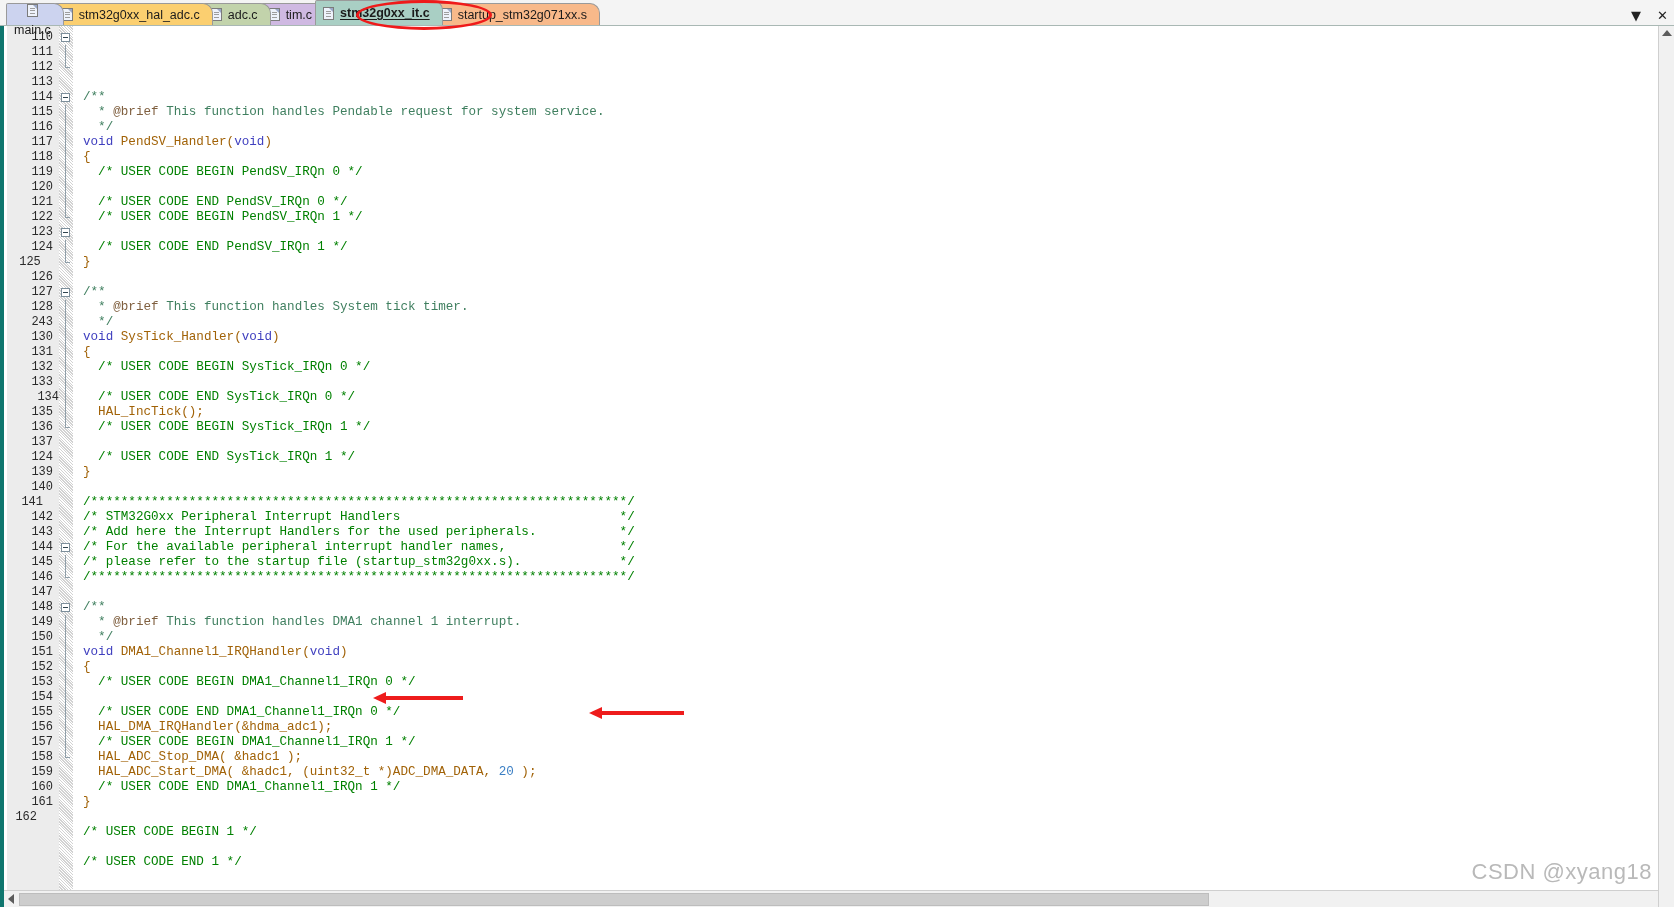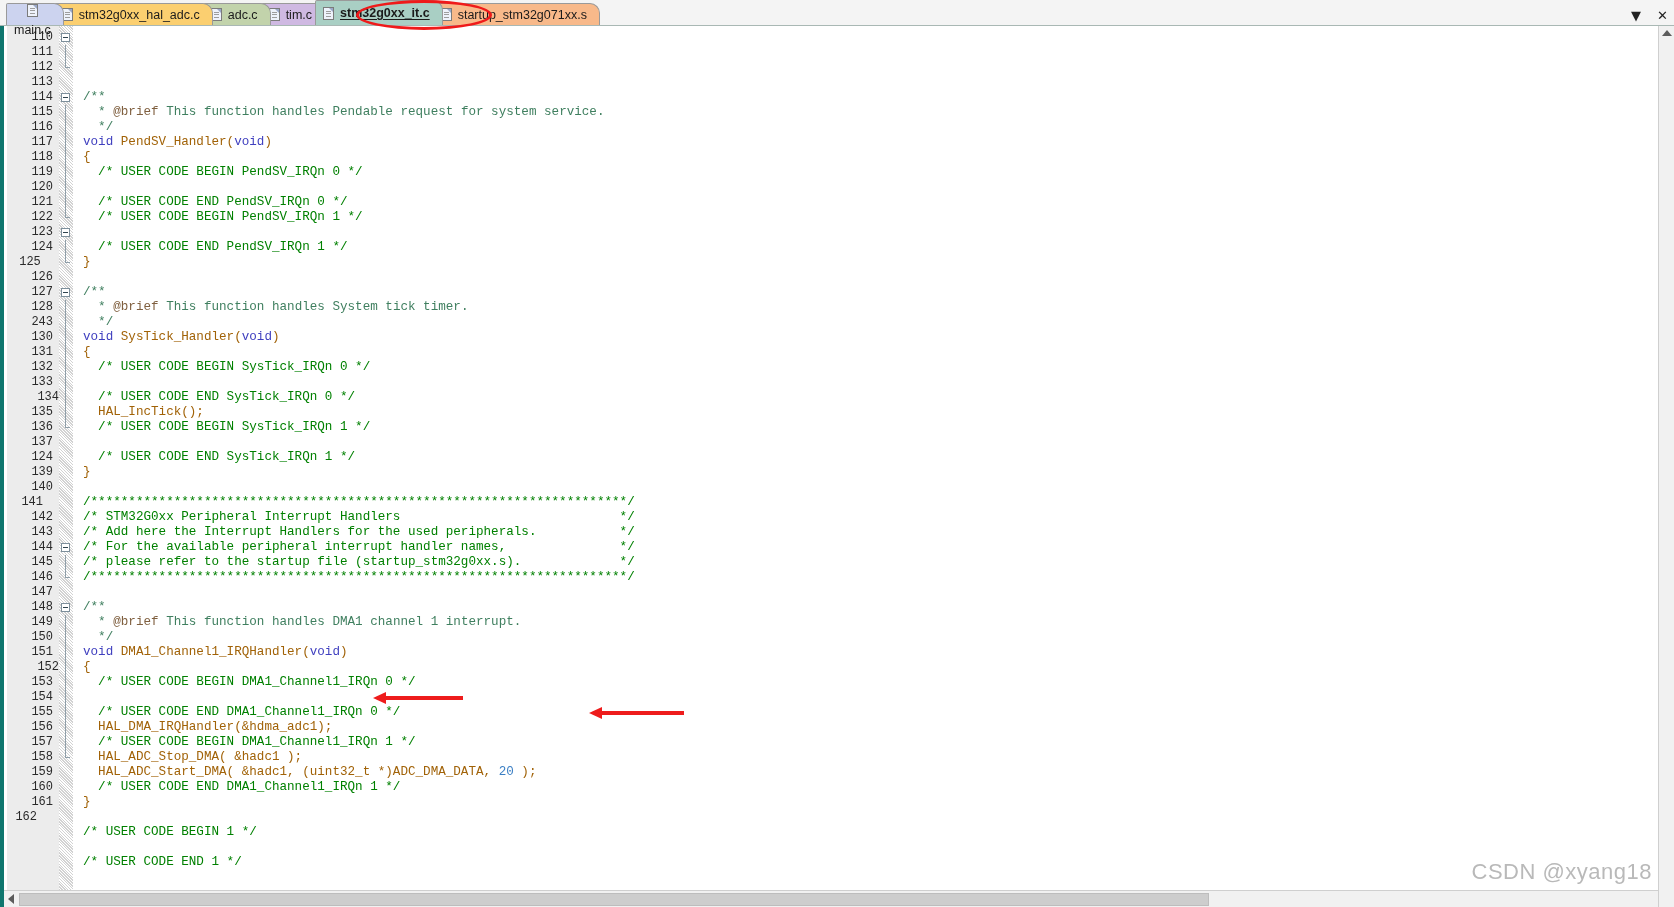--- a/index.html
+++ b/index.html
@@ -335,21 +335,21 @@
       <div class="ln" style="padding-right: 6px;">142</div>
       <div class="ln" style="padding-right: 6px;">143</div>
       <div class="ln" style="padding-right: 6px;">144</div>
       <div class="ln" style="padding-right: 6px;">145</div>
       <div class="ln" style="padding-right: 6px;">146</div>
       <div class="ln" style="padding-right: 6px;">147</div>
       <div class="ln" style="padding-right: 6px;">148</div>
       <div class="ln" style="padding-right: 6px;">149</div>
       <div class="ln" style="padding-right: 6px;">150</div>
       <div class="ln" style="padding-right: 6px;">151</div>
-      <div class="ln" style="">152</div>
+      <div class="ln" style="padding-right: 6px;">152</div>
       <div class="ln" style="padding-right: 6px;">153</div>
       <div class="ln" style="padding-right: 6px;">154</div>
       <div class="ln" style="padding-right: 6px;">155</div>
       <div class="ln" style="padding-right: 6px;">156</div>
       <div class="ln" style="padding-right: 6px;">157</div>
       <div class="ln" style="padding-right: 6px;">158</div>
       <div class="ln" style="padding-right: 6px;">159</div>
       <div class="ln" style="padding-right: 6px;">160</div>
       <div class="ln" style="padding-right: 6px;">161</div>
       <div class="ln" style="padding-right: 22px;">162</div>

